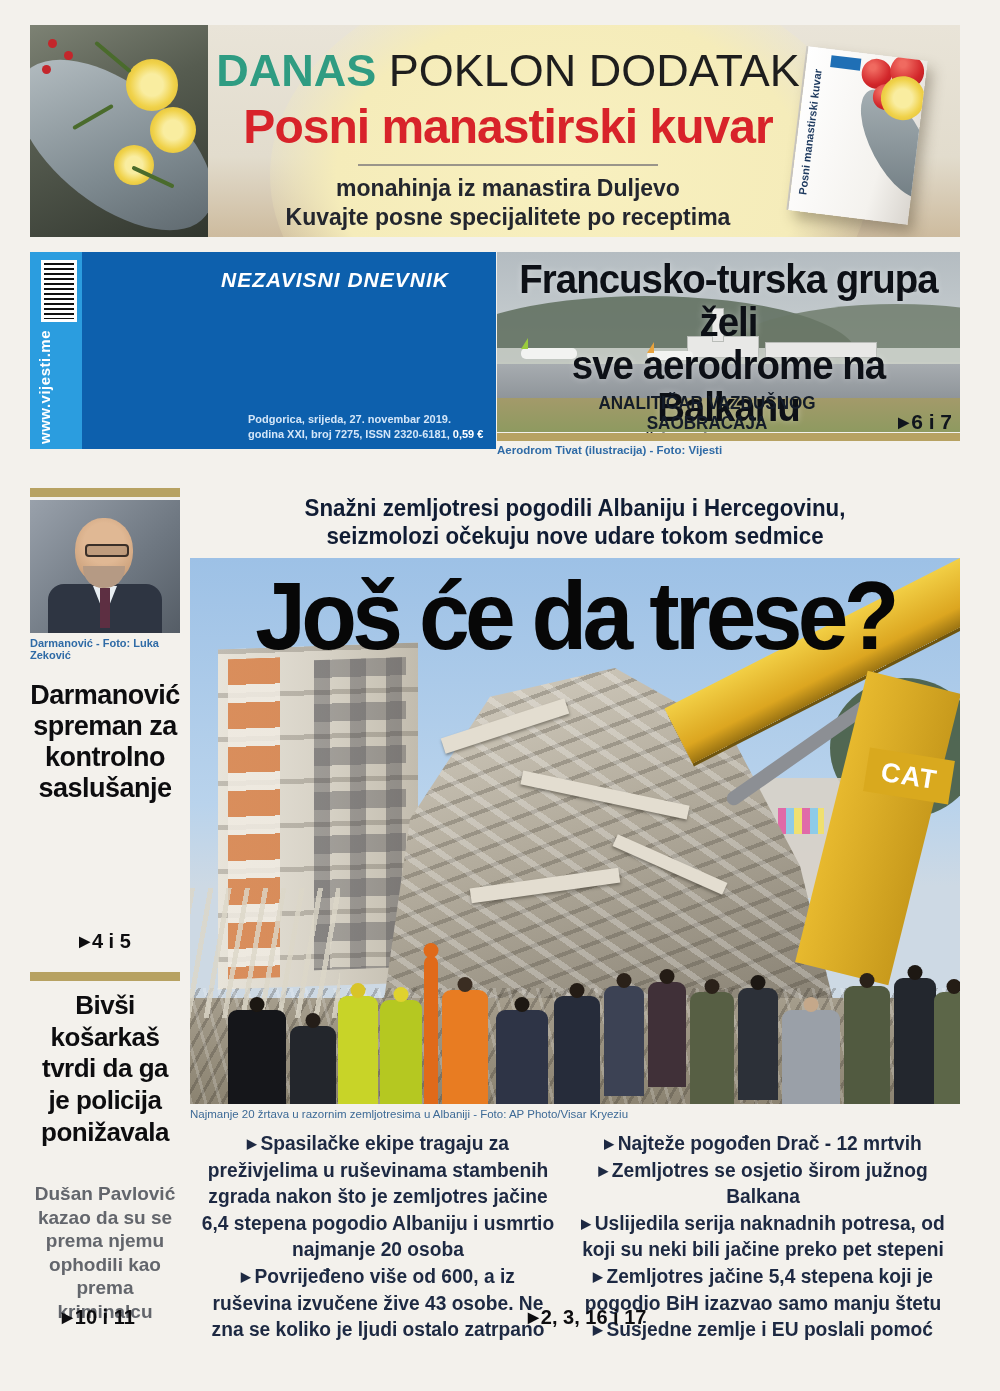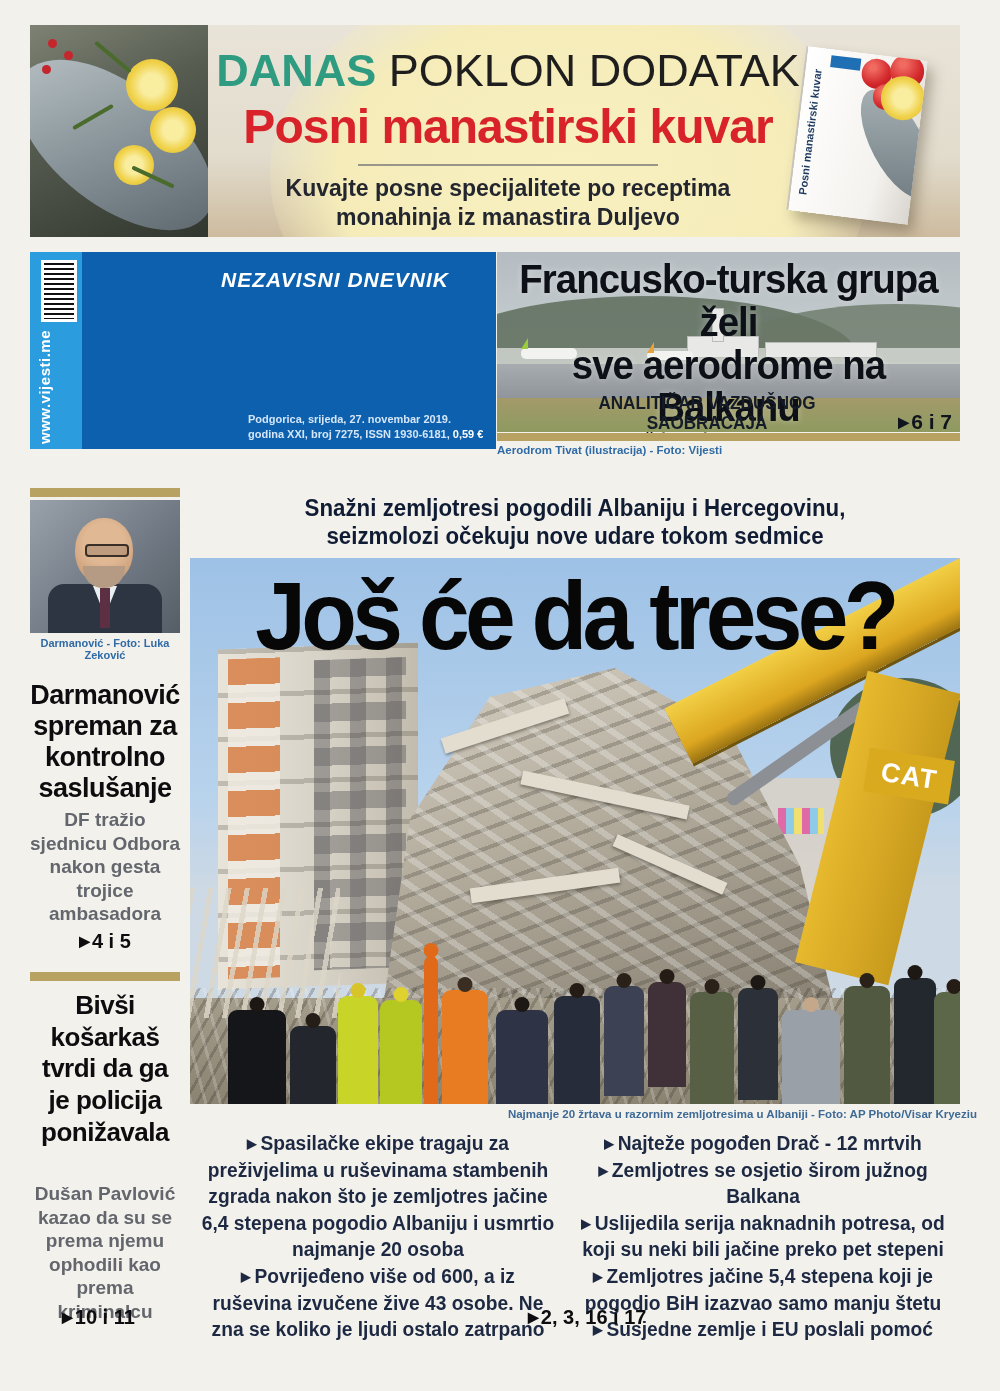--- a/index.html
+++ b/index.html
@@ -75,21 +75,21 @@
   .goldbar{width:150px;height:9px;background:#b7a262;}
   #sb-photo{left:30px;top:500px;width:150px;height:133px;overflow:hidden;
             background:linear-gradient(135deg,#99a1ab 0%,#6e7781 60%,#555d66 100%);}
   #sb-head{left:45px;top:18px;width:58px;height:66px;border-radius:48%;
            background:radial-gradient(circle at 50% 38%,#e0b894 40%,#c69a74 85%);}
   #sb-glasses{left:55px;top:44px;width:40px;height:9px;border:2px solid #3a2f28;border-radius:4px;background:rgba(90,70,55,.25);}
   #sb-beard{left:53px;top:66px;width:42px;height:22px;border-radius:0 0 20px 20px;background:#b59a84;}
   #sb-suit{left:18px;top:84px;width:114px;height:49px;border-radius:16px 16px 0 0;background:#2e3542;}
   #sb-shirt{left:63px;top:86px;width:24px;height:30px;background:#e9eef2;clip-path:polygon(0 0,100% 0,50% 100%);}
   #sb-tie{left:70px;top:88px;width:10px;height:40px;background:#5d2f42;}
-  #sb-caption{left:30px;top:637px;width:150px;font-size:11px;font-weight:700;color:#2f6ba6;text-align:center;}
+  #sb-caption{left:30px;top:637px;width:150px;font-size:11px;font-weight:700;color:#2f6ba6;}
   .sb-headline{left:30px;width:150px;text-align:center;color:#0d0d0f;font-weight:800;letter-spacing:-.5px;}
   #sb-h1{top:664px;font-size:27px;line-height:1.15;margin-top:16px;}
   #sb-h2{top:990px;font-size:26px;line-height:1.22;}
   .sb-deck{left:30px;width:150px;text-align:center;color:#63666c;font-weight:600;font-size:19px;line-height:1.24;}
   #sb-d1{top:808px;}
   #sb-d2{top:1182px;}
   .pageref{font-weight:800;font-size:20px;color:#0d0d0f;}
   .pr-arrow{font-size:14px;position:relative;top:-2px;margin-right:2px;}
   #sb-ref1{left:30px;top:930px;width:150px;text-align:center;}
   #sb-ref2{left:62px;top:1306px;}
@@ -129,22 +129,22 @@
   #mp-debris{position:absolute;left:0;top:430px;width:770px;height:116px;
       background:repeating-linear-gradient(75deg,rgba(255,255,255,.18) 0 3px,transparent 3px 14px),
                  repeating-linear-gradient(-60deg,rgba(50,45,38,.25) 0 3px,transparent 3px 11px);}
   #mp-fence{left:0px;top:330px;width:150px;height:130px;
             background:repeating-linear-gradient(100deg,rgba(220,215,200,.8) 0 5px,transparent 5px 18px);}
   .fig{position:absolute;border-radius:9px 9px 0 0;}
   .fig::before{content:"";position:absolute;top:-13px;left:50%;transform:translateX(-50%);
                width:15px;height:15px;border-radius:50%;background:var(--h,#241d18);}
   #headline{left:0;top:2px;width:770px;text-align:center;color:#070707;font-weight:800;
             font-size:97px;letter-spacing:-5px;transform:scaleX(.94);white-space:nowrap;}
-  #main-caption{left:207px;top:1108px;width:770px;text-align:right;
-                font-size:11.5px;font-weight:700;color:#3d6a96;}
+  #main-caption{left:190px;top:1108px;width:770px;text-align:left;
+                font-size:11.5px;font-weight:400;color:#3d6a96;}
   .bullets{list-style:none;margin:0;padding:0;color:#1d2942;font-weight:700;font-size:20px;
            line-height:1.33;text-align:center;transform:scaleX(.96);}
   #bullets-left{left:192px;top:1130px;width:372px;}
   #bullets-right{left:566px;top:1130px;width:394px;}
   .b-arrow{font-size:13px;position:relative;top:-2px;margin-right:4px;}
 </style>
 </head>
 <body>
 
 <div id="page">
@@ -160,43 +160,43 @@
       <div class="sprig abs" style="left:40px;top:90px;transform:rotate(-30deg);"></div>
       <div class="sprig abs" style="left:100px;top:150px;transform:rotate(25deg);"></div>
       <div class="berry abs" style="left:18px;top:14px;"></div>
       <div class="berry abs" style="left:34px;top:26px;"></div>
       <div class="berry abs" style="left:12px;top:40px;"></div>
     </div>
     <div id="promo-text" class="abs">
       <div id="promo-line1"><span id="promo-danas">DANAS</span><span id="promo-rest"> POKLON DODATAK</span></div>
       <div id="promo-title">Posni manastirski kuvar</div>
       <div id="promo-rule"></div>
+      <div class="promo-sub">monahinja iz manastira Duljevo</div>
       <div class="promo-sub">Kuvajte posne specijalitete po receptima</div>
-      <div class="promo-sub">monahinja iz manastira Duljevo</div>
     </div>
     <div id="promo-book" class="abs">
       <div id="book-fish" class="abs"></div>
       <div class="tomato abs" style="left:56px;top:4px;width:30px;height:30px;"></div>
       <div class="tomato abs" style="left:84px;top:-4px;width:34px;height:34px;"></div>
       <div class="tomato abs" style="left:70px;top:28px;width:26px;height:26px;"></div>
       <div id="book-lemon" class="lemon abs"></div>
       <div id="book-logo" class="abs"></div>
       <div id="book-spine" class="abs">Posni manastirski kuvar</div>
     </div>
   </div>
 
   <div id="masthead" class="abs">
     <div id="mh-strip" class="abs">
       <div id="mh-barcode" class="abs"></div>
       <div id="mh-web" class="abs">www.vijesti.me</div>
     </div>
     <div id="mh-tagline" class="abs">NEZAVISNI DNEVNIK</div>
     <div id="mh-date" class="abs">
       <span>Podgorica, srijeda, 27. novembar 2019.</span><br>
-      <span>godina XXI, broj 7275, ISSN 1930-6181, </span><span id="mh-price">0,59 €</span>
+      <span>godina XXI, broj 7275, ISSN 2320-6181, </span><span id="mh-price">0,59 €</span>
     </div>
   </div>
 
   <div id="airport" class="abs">
     <div id="ap-sky" class="abs"></div>
     <div id="ap-mtn1" class="abs"></div>
     <div id="ap-mtn2" class="abs"></div>
     <div id="ap-haze" class="abs"></div>
     <div class="ap-bldg abs" style="left:190px;top:84px;width:70px;height:20px;"></div>
     <div class="ap-bldg abs" style="left:268px;top:90px;width:110px;height:14px;"></div>
@@ -225,21 +225,20 @@
   <div id="sb-photo" class="abs">
     <div id="sb-suit" class="abs"></div>
     <div id="sb-shirt" class="abs"></div>
     <div id="sb-tie" class="abs"></div>
     <div id="sb-head" class="abs"></div>
     <div id="sb-glasses" class="abs"></div>
     <div id="sb-beard" class="abs"></div>
   </div>
   <div id="sb-caption" class="abs">Darmanović - Foto: Luka Zeković</div>
   <div id="sb-h1" class="abs sb-headline">Darmanović spreman za kontrolno saslušanje</div>
-  <div id="sb-d1" class="abs sb-deck">DF tražio sjednicu Odbora nakon gesta trojice ambasadora</div>
   <div id="sb-ref1" class="abs pageref"><span class="pr-arrow">▶</span><span>4 i 5</span></div>
   <div class="goldbar abs" style="left:30px;top:972px;"></div>
   <div id="sb-h2" class="abs sb-headline">Bivši košarkaš tvrdi da ga je policija ponižavala</div>
   <div id="sb-d2" class="abs sb-deck">Dušan Pavlović kazao da su se prema njemu ophodili kao prema kriminalcu</div>
   <div id="sb-ref2" class="abs pageref"><span class="pr-arrow">▶</span><span>10 i 11</span></div>
 
   <div id="kicker" class="abs">
     <div>Snažni zemljotresi pogodili Albaniju i Hercegovinu,</div>
     <div>seizmolozi očekuju nove udare tokom sedmice</div>
   </div>

